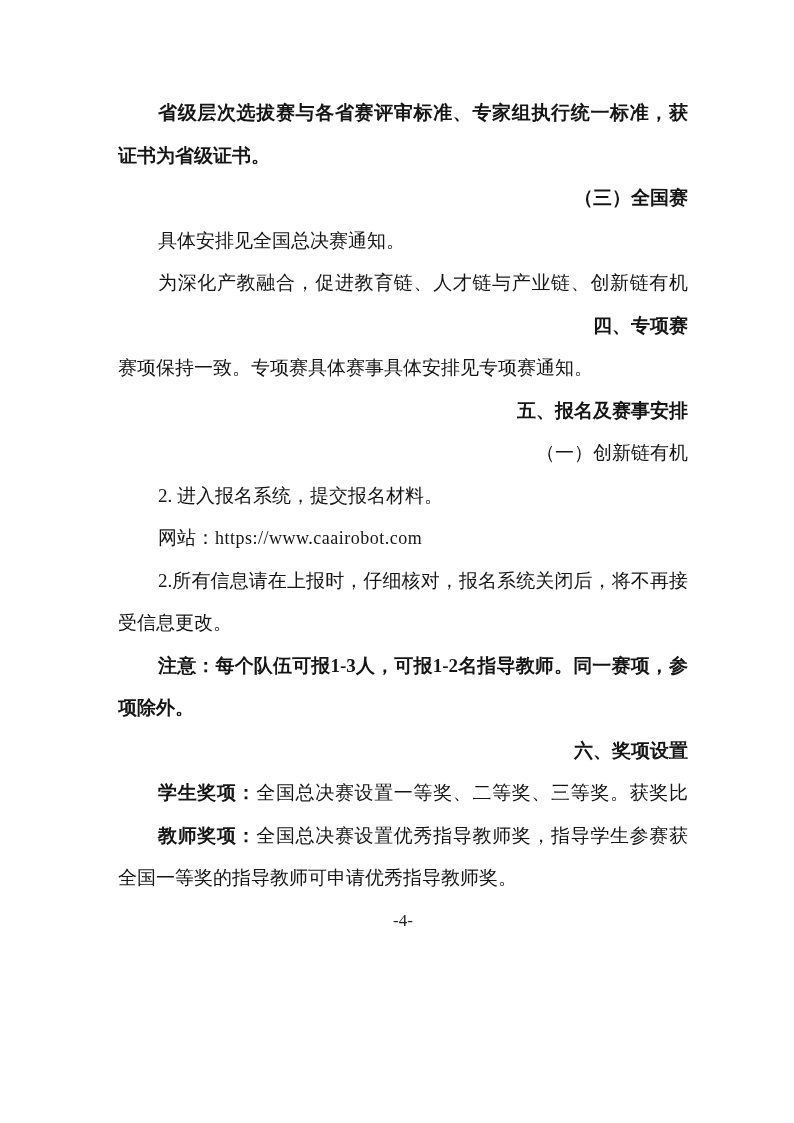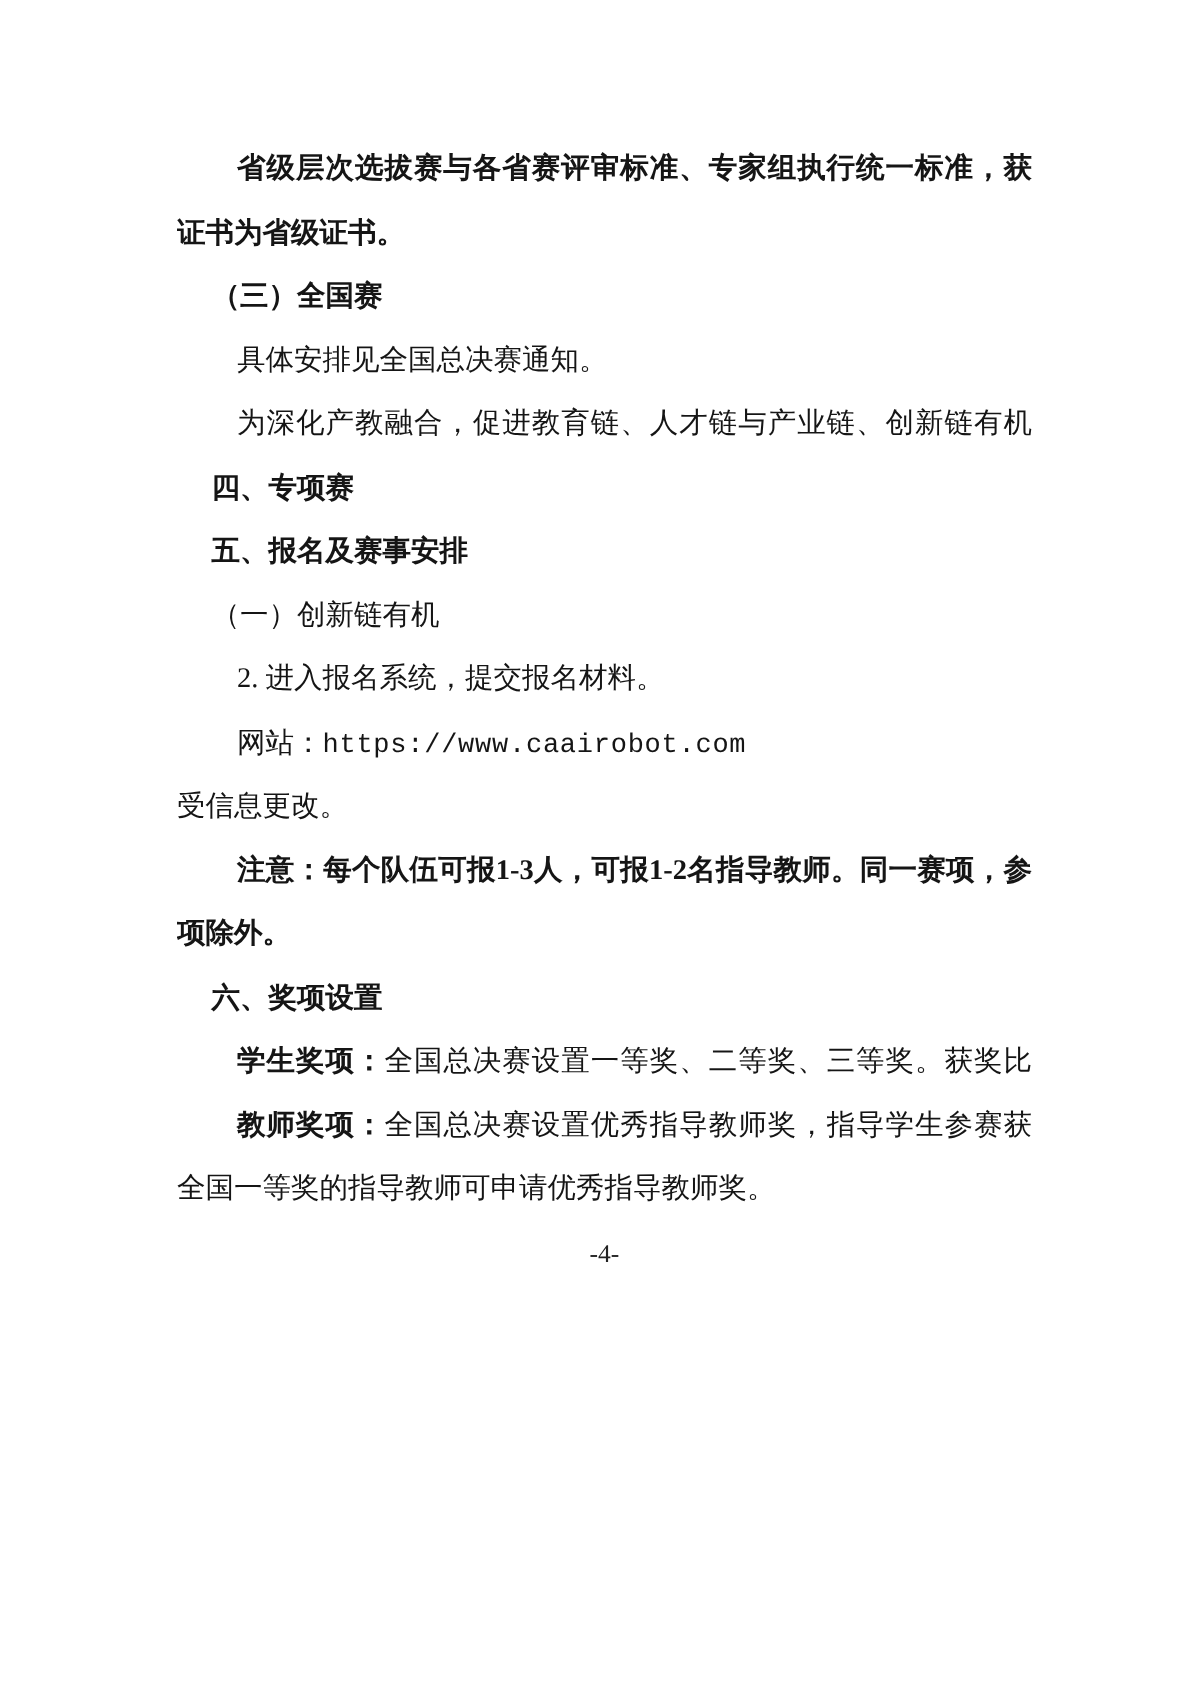--- a/index.html
+++ b/index.html
@@ -29,23 +29,23 @@
   }
   
   .j {
     white-space: normal;
     text-align: justify;
     text-align-last: justify;
     text-justify: inter-character;
   }
   .b { font-weight: 700; }
   .ind-b { text-indent: 40px; }  
-  .ind-h { text-indent: 23px; }  
+  .ind-h { text-indent: 23px; text-align: right; }  
   .mono {
-    font-family: Liberation Mono, monospace;
+    font-family: Liberation Serif, serif;
     font-size: 18px;
     letter-spacing: 0.5px;
   }
   .footer {
     height: 42px;
     line-height: 42px;
     text-align: center;
     font-size: 17px;
     color: #222;
   }
@@ -61,27 +61,29 @@
   </section>
 
   <section>
     <p class="line b ind-h"><span>（三）全国赛</span></p>
     <p class="line ind-b"><span>具体安排见全国总决赛通知。</span></p>
   </section>
 
   <section>
     <p class="line j ind-b"><span>为深化产教融合，促进教育链、人才链与产业链、创新链有机</span></p>
     <p class="line b ind-h"><span>四、专项赛</span></p>
+    <p class="line"><span>赛项保持一致。专项赛具体赛事具体安排见专项赛通知。</span></p>
   </section>
 
   <section>
     <p class="line b ind-h"><span>五、报名及赛事安排</span></p>
     <p class="line ind-h"><span>（一）创新链有机</span></p>
     <p class="line ind-b"><span>2. 进入报名系统，提交报名材料。</span></p>
     <p class="line ind-b"><span>网站：</span><span class="mono">https://www.caairobot.com</span></p>
+    <p class="line j ind-b"><span>2.所有信息请在上报时，仔细核对，报名系统关闭后，将不再接</span></p>
     <p class="line"><span>受信息更改。</span></p>
     <p class="line j b ind-b"><span>注意：每个队伍可报1-3人，可报1-2名指导教师。同一赛项，参</span></p>
     <p class="line b"><span>项除外。</span></p>
   </section>
 
   <section>
     <p class="line b ind-h"><span>六、奖项设置</span></p>
     <p class="line j ind-b"><span class="b">学生奖项：</span><span>全国总决赛设置一等奖、二等奖、三等奖。获奖比例</span></p>
     <p class="line j ind-b"><span class="b">教师奖项：</span><span>全国总决赛设置优秀指导教师奖，指导学生参赛获得</span></p>
     <p class="line"><span>全国一等奖的指导教师可申请优秀指导教师奖。</span></p>

